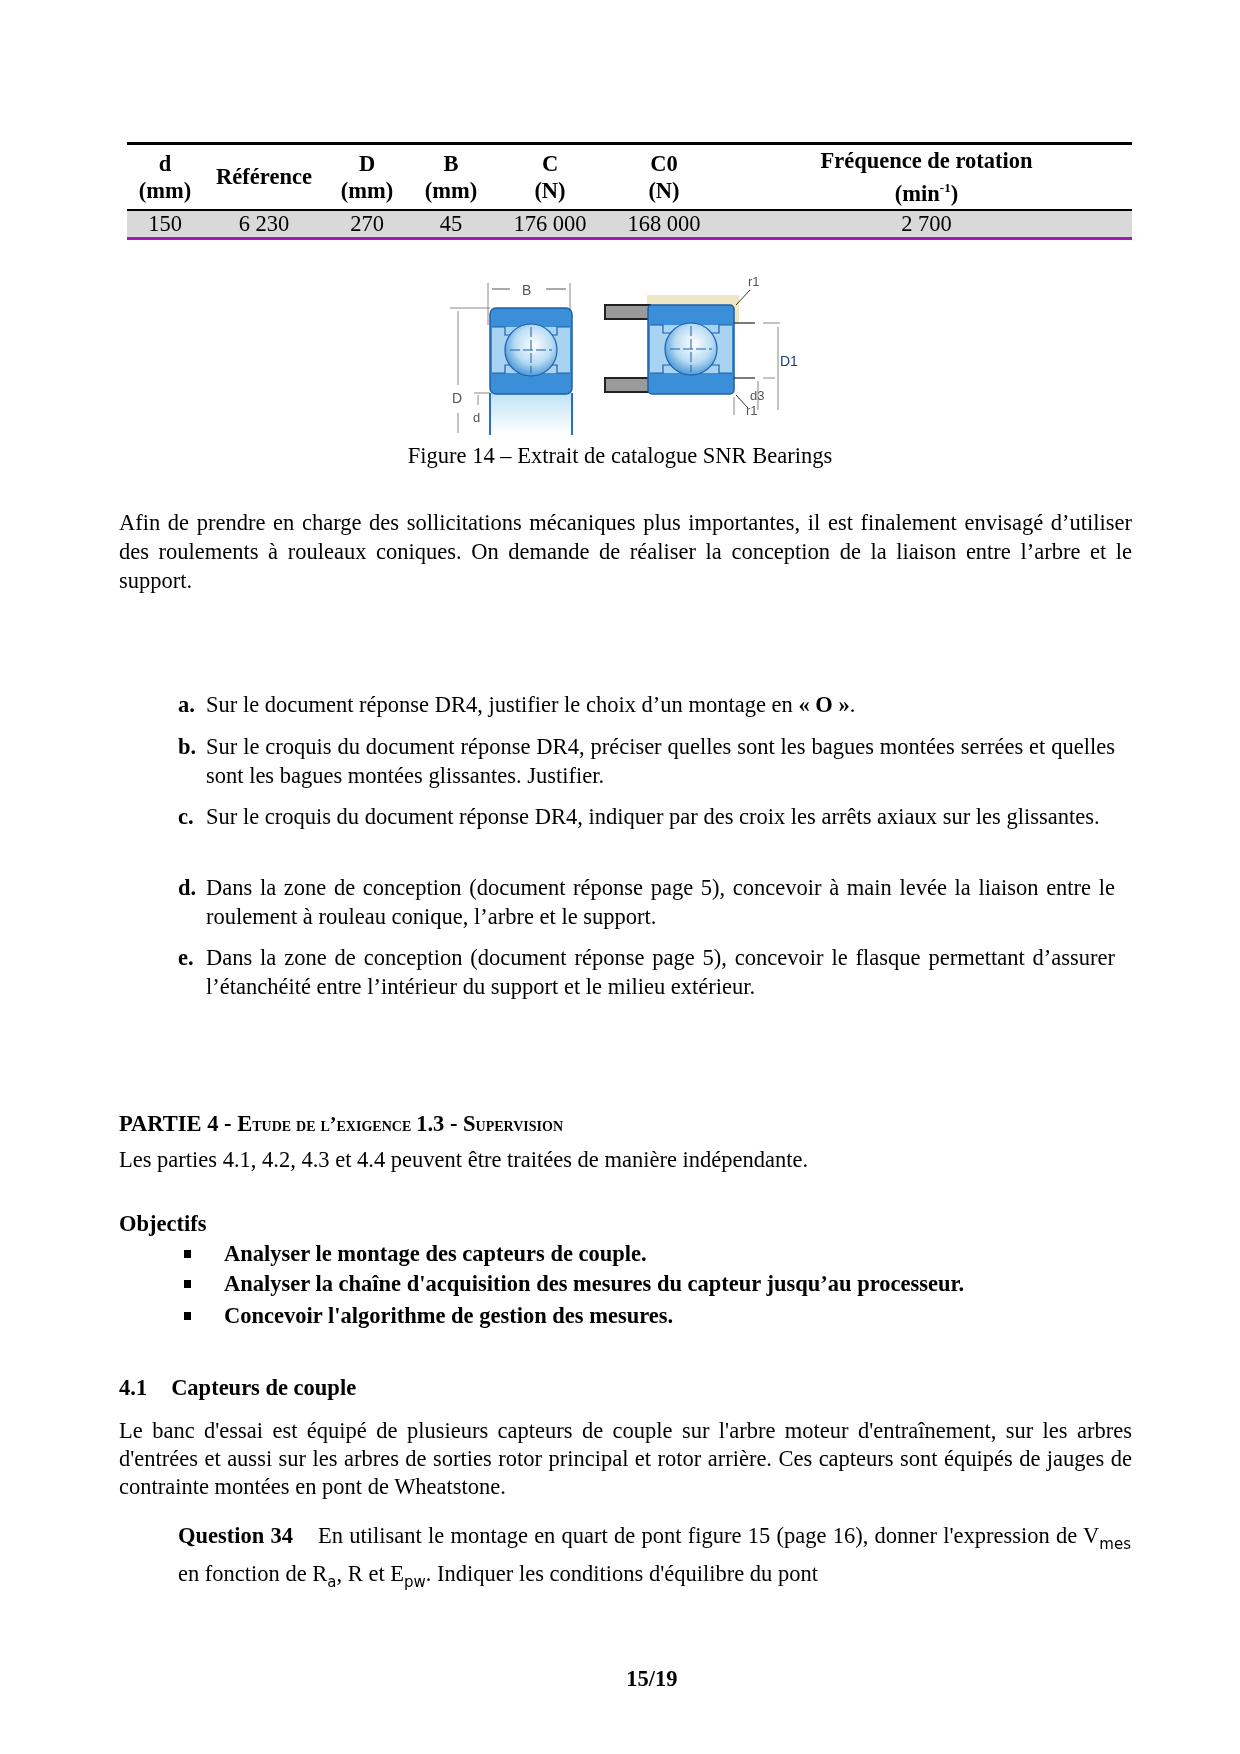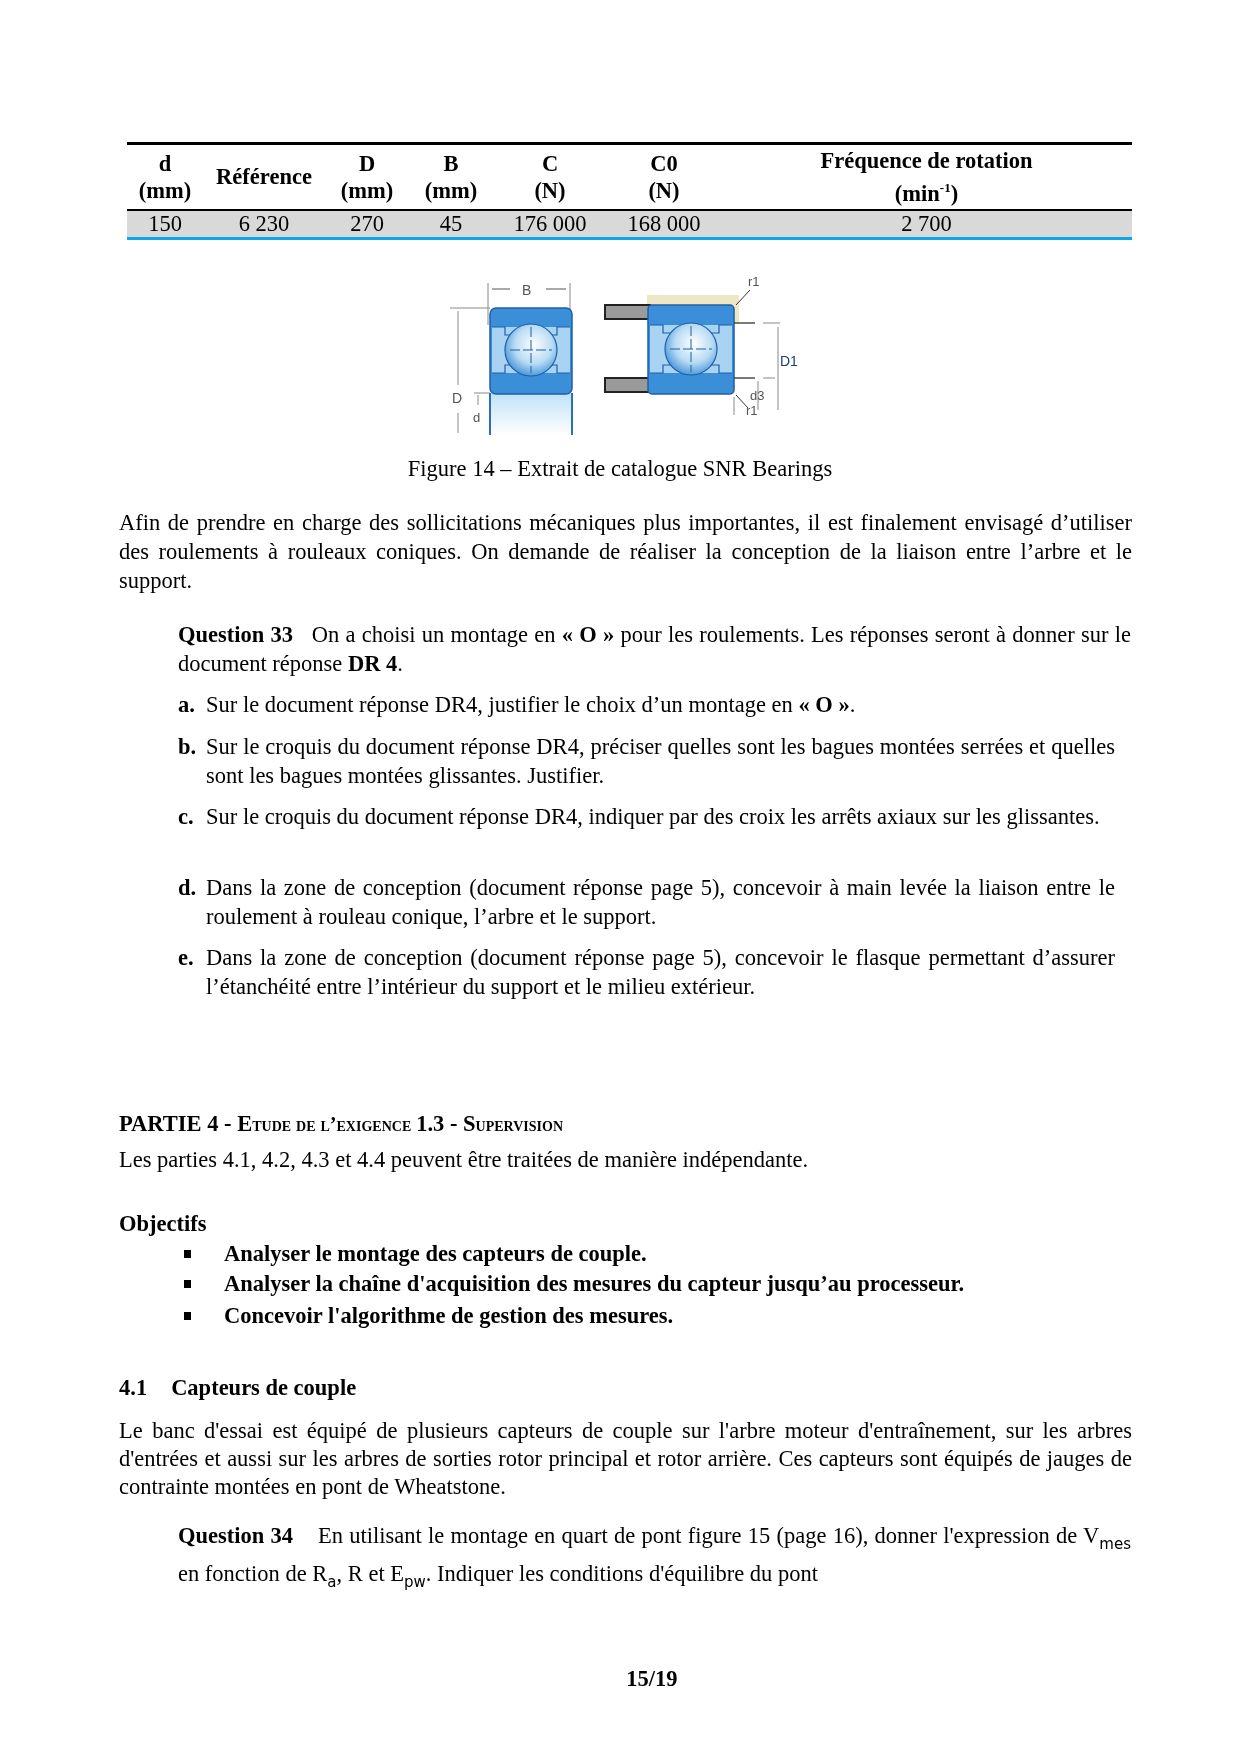--- a/index.html
+++ b/index.html
@@ -9,26 +9,26 @@
   .abs { position: absolute; }
   .txt { font-size: 22.5px; line-height: 29px; }
   .just { text-align: justify; text-align-last: auto; }
 
   
   table.spec { position: absolute; left: 127px; top: 142px; width: 1005px;
                border-collapse: collapse; font-size: 22.5px; }
   table.spec th { font-weight: bold; line-height: 27px; padding: 2px 2px 2px 2px; text-align: center;
                   border-top: 3px solid #000; border-bottom: 2px solid #000; vertical-align: middle; }
   table.spec td { background: #d9d9d9; text-align: center; line-height: 24px; padding: 1px 2px;
-                  border-bottom: 3px solid #0ea5e9; }
+                  border-bottom: 3px solid #a21caf; }
   table.spec sup { font-size: 13px; }
 
   
   .figure { position: absolute; left: 430px; top: 265px; width: 400px; height: 170px; }
-  .caption { position: absolute; left: 0; width: 1240px; top: 456px; text-align: center; font-size: 22.5px; }
+  .caption { position: absolute; left: 0; width: 1240px; top: 443px; text-align: center; font-size: 22.5px; }
 
   .qlabel { font-weight: bold; }
   .item { position: absolute; left: 178px; width: 953px; }
   .item .letter { position: absolute; left: 0; top: 0; font-weight: bold; }
   .item .body { position: absolute; left: 28px; width: 909px; }
 
   .heading-part { font-weight: bold; font-size: 22.5px; margin-top: 24px; }
   .sc { font-variant: small-caps; }
 
   .bullet { position: absolute; left: 178px; font-weight: bold; }
@@ -130,24 +130,20 @@
       <line x1="306" y1="130" x2="318" y2="143" stroke="#333" stroke-width="1"></line>
       <line x1="304" y1="132" x2="304" y2="150" stroke="#888" stroke-width="1"></line>
       <text x="316" y="150" font-family="Liberation Sans, sans-serif" font-size="13" fill="#555">r1</text>
     </svg>
   </div>
 
   <div class="caption">Figure 14 – Extrait de catalogue SNR Bearings</div>
 
   <div class="abs txt just" style="left:119px; top:508px; width:1013px;">Afin de prendre en charge des sollicitations mécaniques plus importantes, il est finalement envisagé d’utiliser des roulements à rouleaux coniques. On demande de réaliser la conception de la liaison entre l’arbre et le support.</div>
 
-  <div class="abs txt just" style="left:178px; top:620px; width:953px;">
-    <span class="qlabel">Question 33</span>&nbsp;&nbsp;
-    <span>On a choisi un montage en </span><b>« </b><b>O</b><b> »</b><span> pour les roulements. Les réponses seront à donner sur le document réponse </span><b>DR 4</b><span>.</span>
-  </div>
 
   <div class="item txt" style="top:690px;">
     <span class="letter">a.</span>
     <div class="body"><span>Sur le document réponse DR4, justifier le choix d’un montage en </span><b>« O »</b><span>.</span></div>
   </div>
   <div class="item txt" style="top:732px;">
     <span class="letter">b.</span>
     <div class="body just">Sur le croquis du document réponse DR4, préciser quelles sont les bagues montées serrées et quelles sont les bagues montées glissantes. Justifier.</div>
   </div>
   <div class="item txt" style="top:802px;">

